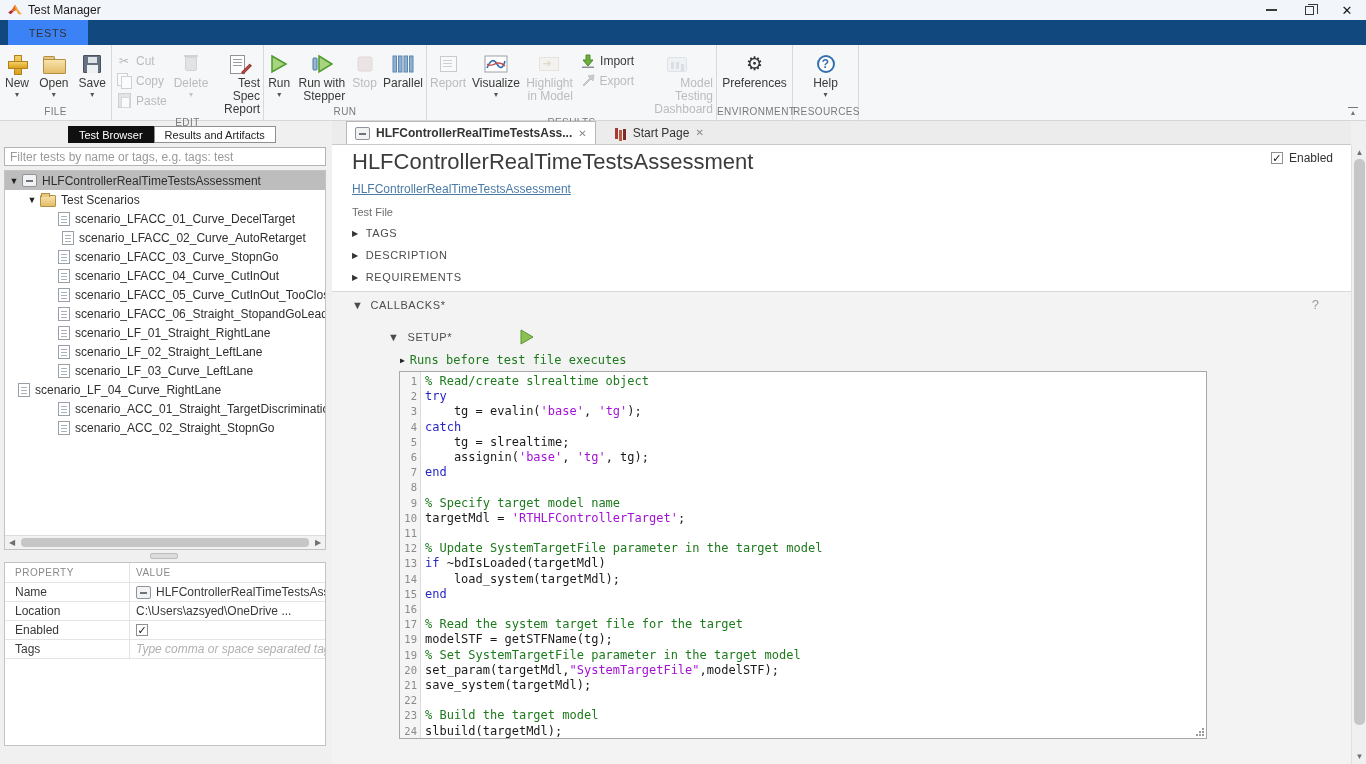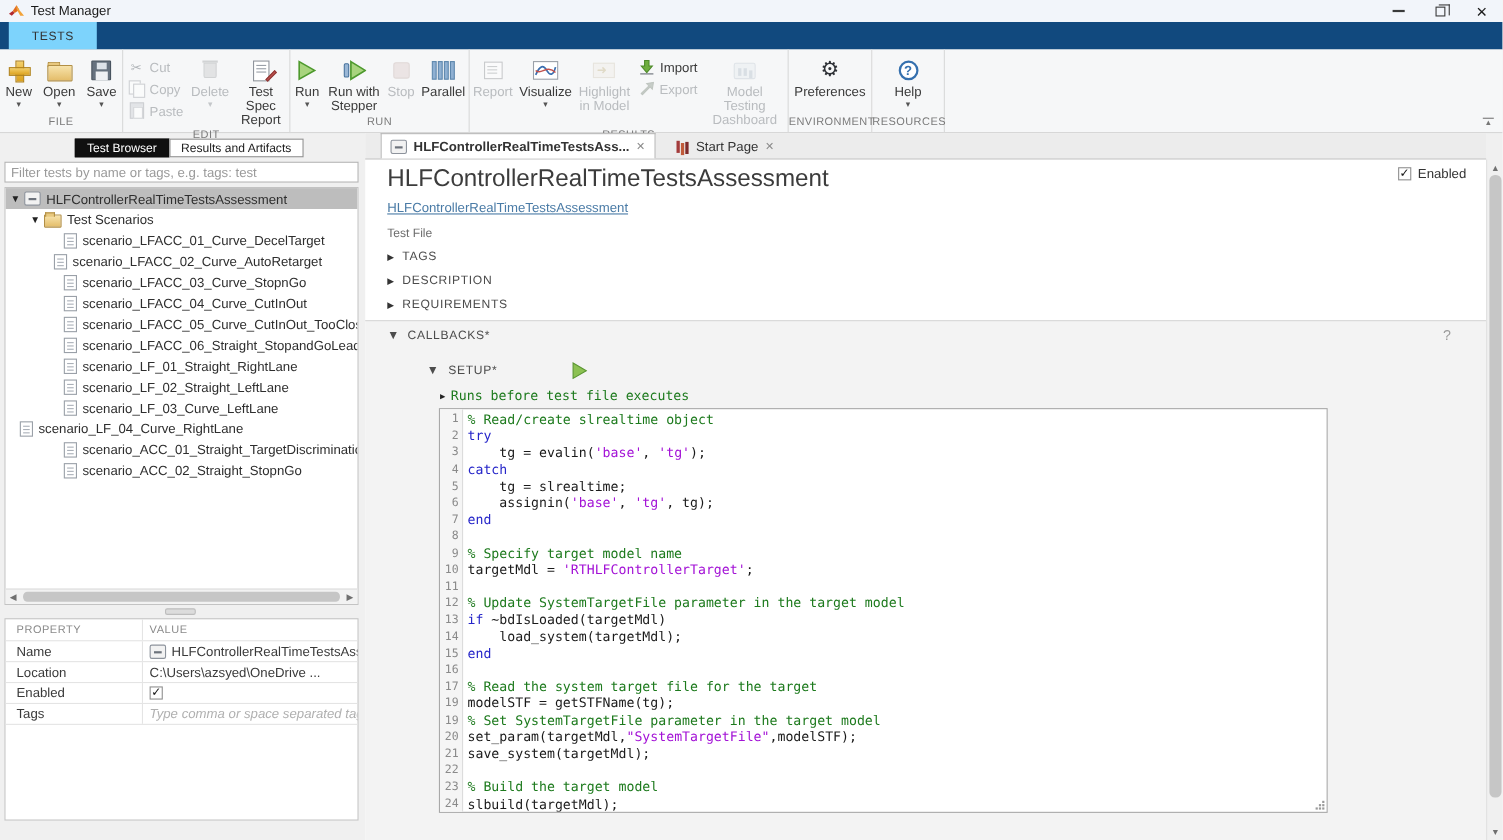--- a/index.html
+++ b/index.html
@@ -13,30 +13,30 @@
   .titlebar .apptitle { font-size:12px; color:#1a1a1a; }
   .wincontrols { position:absolute; right:0; top:0; height:20px; display:flex; }
   .wbtn { width:38px; height:20px; display:flex; align-items:center; justify-content:center; cursor:pointer; }
   .wbtn .minbar { width:11px; height:2px; background:#3a3a3a; }
   .wbtn .maxbox { width:9px; height:9px; border:1px solid #3a3a3a; position:relative; background:#f2f5fa; }
   .wbtn .maxbox::before { content:""; position:absolute; left:2px; top:-3px; width:9px; height:9px; border:1px solid #3a3a3a; border-left:none; border-bottom:none; }
   .wbtn .closex { font-size:13px; color:#1a1a1a; line-height:1; }
 
   
   .tabband { position:absolute; left:0; top:20px; width:1366px; height:25px; background:#11497E; }
-  .ribbontab { position:absolute; left:8px; top:0; width:80px; height:25px; background:#7dd3fc; display:flex; align-items:center; justify-content:center; font-size:11px; letter-spacing:.6px; color:#333; }
+  .ribbontab { position:absolute; left:8px; top:0; width:80px; height:25px; background:#3b82f6; display:flex; align-items:center; justify-content:center; font-size:11px; letter-spacing:.6px; color:#333; }
 
   
   .toolbar { position:absolute; left:0; top:45px; width:1366px; height:76px; background:#f6f7f8; border-bottom:1px solid #d7d7d7; display:flex; }
   .tgroup { height:76px; display:flex; flex-direction:column; border-right:1px solid #d9d9d9; }
   .tbtns { flex:1; display:flex; align-items:flex-start; padding-top:5px; }
   .tglabel { height:15px; text-align:center; font-size:10px; color:#7a7a7a; letter-spacing:.4px; }
   .tbtn { display:flex; flex-direction:column; align-items:center; padding:1px 3px; cursor:pointer; }
   .tbtn .ticon { height:26px; display:flex; align-items:center; justify-content:center; }
-  .tbtn .tlabel { font-size:12px; color:#3a3a3a; text-align:center; line-height:13px; white-space:pre-line; }
+  .tbtn .tlabel { font-size:12px; color:#3a3a3a; text-align:right; line-height:13px; white-space:pre-line; }
   .tbtn .tcaret { font-size:8px; color:#555; line-height:8px; margin-top:1px; }
   .tbtn.disabled .tlabel, .sbtn.disabled { color:#b9bcbf; }
   .tbtn.disabled .tcaret { color:#c4c7ca; }
   .tbtn.disabled .ticon { opacity:.45; filter:grayscale(60%); }
   .tstack { display:flex; flex-direction:column; justify-content:flex-start; padding:2px 4px; gap:3px; }
   .sbtn { display:flex; align-items:center; gap:4px; font-size:12px; color:#3a3a3a; height:17px; cursor:pointer; }
   .sbtn .sicon { width:16px; height:14px; display:flex; align-items:center; justify-content:center; }
   .collapsebtn { position:absolute; right:6px; top:62px; width:14px; height:12px; text-align:center; cursor:pointer; }
   .collapsebtn .bar { width:10px; height:1px; background:#777; margin:0 auto 1px auto; }
   .collapsebtn .tri { font-size:7px; color:#777; line-height:7px; }
@@ -373,21 +373,21 @@
         <div class="trow" style="padding-left: 22px;">
           <span class="texp">▼</span>
           <span class="tico ico-folder"></span>
           <span>Test Scenarios</span>
         </div>
         <div class="trow" style="padding-left: 40px;">
           <span class="texp"></span>
           <span class="tico ico-doc"></span>
           <span>scenario_LFACC_01_Curve_DecelTarget</span>
         </div>
-        <div class="trow" style="padding-left: 31px;">
+        <div class="trow" style="padding-left: 44px;">
           <span class="texp"></span>
           <span class="tico ico-doc"></span>
           <span>scenario_LFACC_02_Curve_AutoRetarget</span>
         </div>
         <div class="trow" style="padding-left: 40px;">
           <span class="texp"></span>
           <span class="tico ico-doc"></span>
           <span>scenario_LFACC_03_Curve_StopnGo</span>
         </div>
         <div class="trow" style="padding-left: 40px;">

